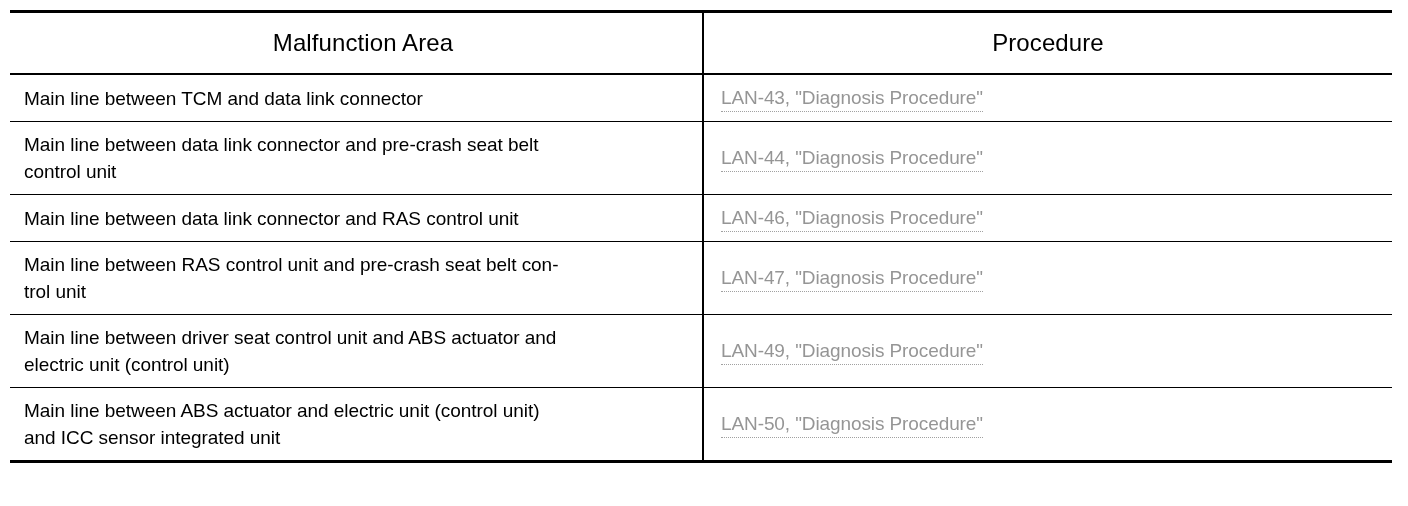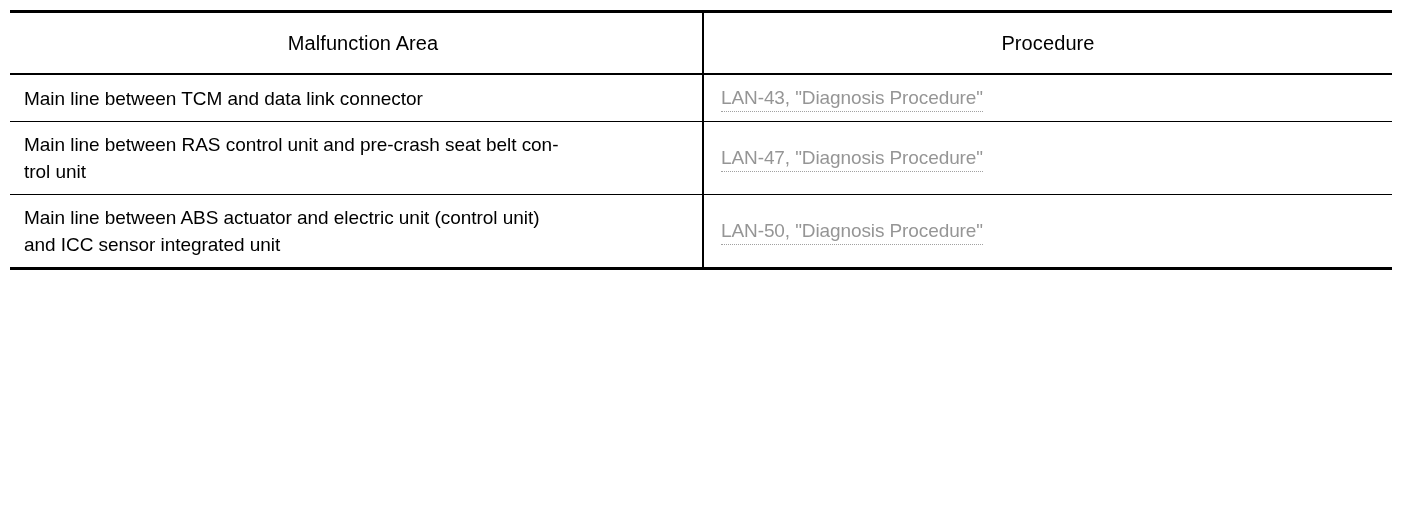--- a/index.html
+++ b/index.html
@@ -62,21 +62,21 @@
 
   th, td {
     padding: 0;
     vertical-align: middle;
     background: #ffffff;
   }
 
   
   .header-row th {
     height: 42px;
-    font-size: 20px;
+    font-size: 24px;
     font-weight: 400;
     text-align: center;
     letter-spacing: 0.1px;
   }
   .header-row th .hdr-label {
     display: block;
     line-height: 1;
   }
 
   
@@ -136,24 +136,44 @@
       </thead>
       <tbody id="table-body">
       <tr class="row-h1">
             <td class="cell-area">
               <span class="area-text">Main line between TCM and data link connector</span>
             </td>
             <td class="cell-reference"><a class="ref-link" href="#">LAN-43, "Diagnosis Procedure"</a></td>
           </tr>
           <tr class="row-h2">
             <td class="cell-area">
+              <span class="area-text">Main line between data link connector and pre-crash seat belt
+control unit</span>
+            </td>
+            <td class="cell-reference"><a class="ref-link" href="#">LAN-44, "Diagnosis Procedure"</a></td>
+          </tr>
+          <tr class="row-h1">
+            <td class="cell-area">
+              <span class="area-text">Main line between data link connector and RAS control unit</span>
+            </td>
+            <td class="cell-reference"><a class="ref-link" href="#">LAN-46, "Diagnosis Procedure"</a></td>
+          </tr>
+          <tr class="row-h2">
+            <td class="cell-area">
               <span class="area-text">Main line between RAS control unit and pre-crash seat belt con-
 trol unit</span>
             </td>
             <td class="cell-reference"><a class="ref-link" href="#">LAN-47, "Diagnosis Procedure"</a></td>
+          </tr>
+          <tr class="row-h2">
+            <td class="cell-area">
+              <span class="area-text">Main line between driver seat control unit and ABS actuator and
+electric unit (control unit)</span>
+            </td>
+            <td class="cell-reference"><a class="ref-link" href="#">LAN-49, "Diagnosis Procedure"</a></td>
           </tr>
           <tr class="row-h2 last-row">
             <td class="cell-area">
               <span class="area-text">Main line between ABS actuator and electric unit (control unit)
 and ICC sensor integrated unit</span>
             </td>
             <td class="cell-reference"><a class="ref-link" href="#">LAN-50, "Diagnosis Procedure"</a></td>
           </tr>
         </tbody>
     </table>

